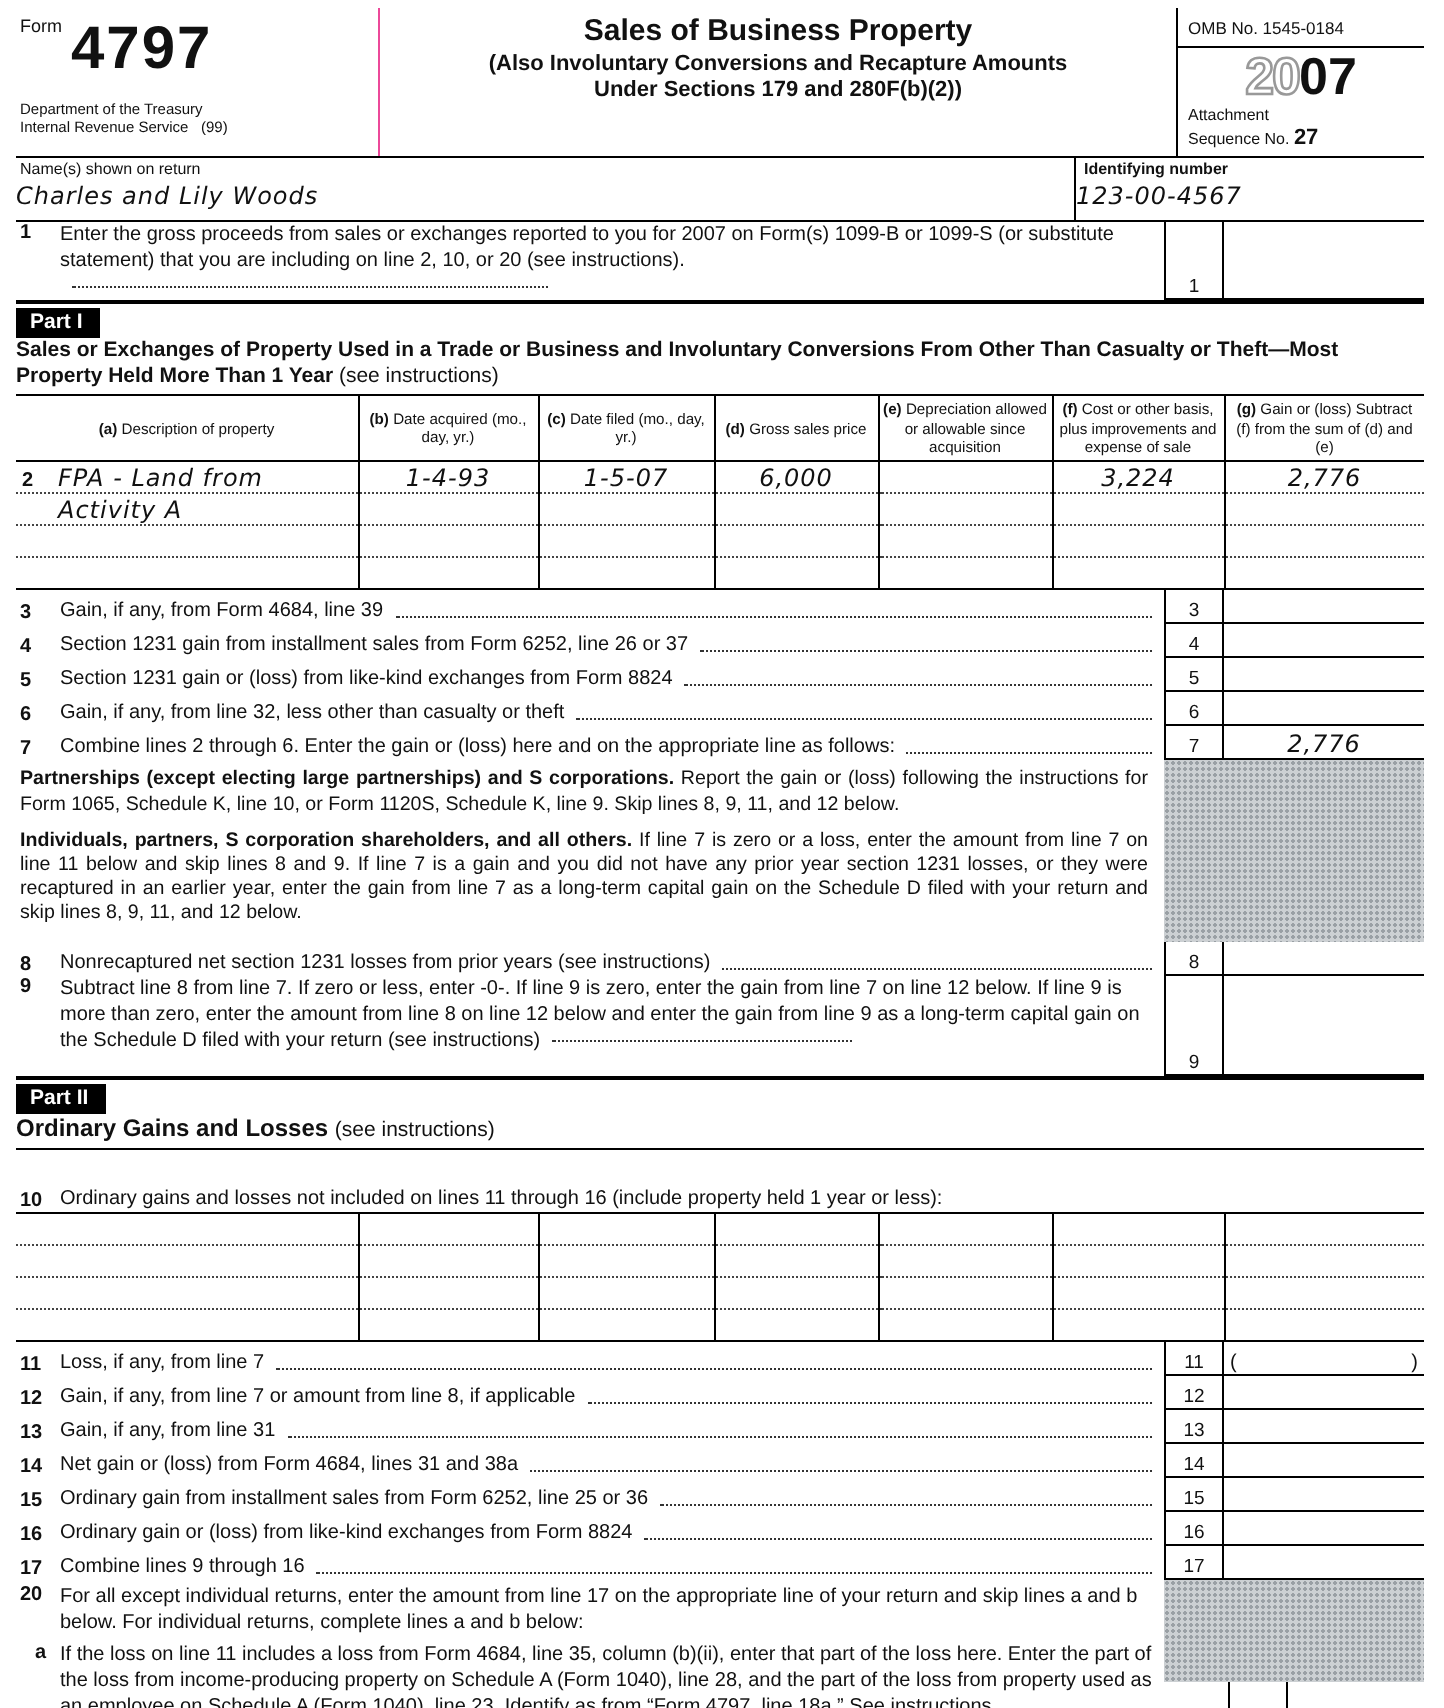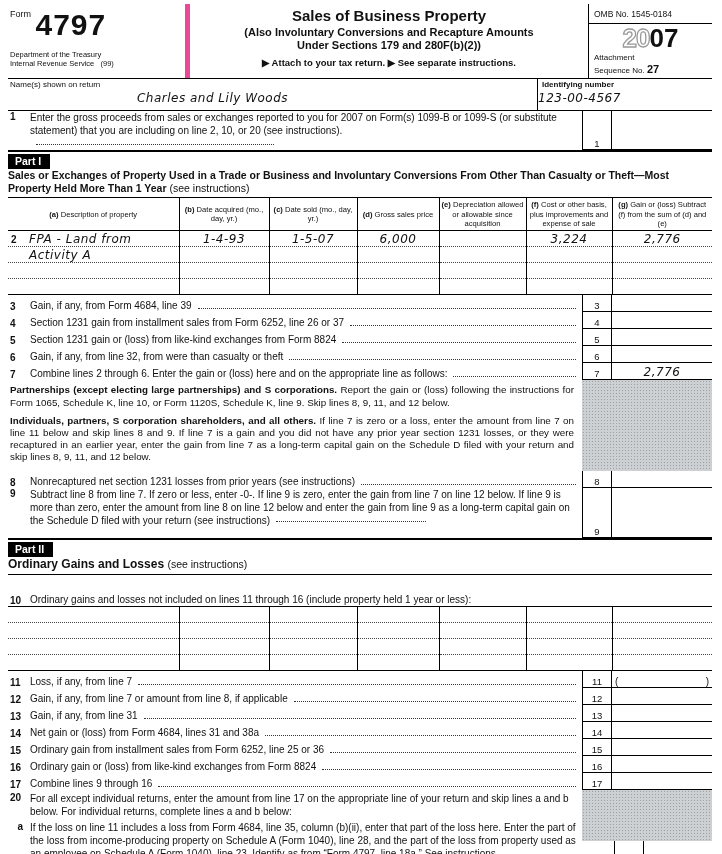--- a/index.html
+++ b/index.html
@@ -2,41 +2,41 @@
 <html><head>
 <meta charset="utf-8">
 <style>
   * { margin:0; padding:0; box-sizing:border-box; }
   html,body { background:#fff; }
   body { width:722px; height:854px; font-family:"Liberation Sans", sans-serif; color:#111; overflow:hidden; }
   .page { width:722px; height:854px; padding:4px 10px 0 8px; }
 
   
   .hdr { display:flex; border-bottom:1px solid #000; }
-  .hdr-left { width:182px; border-right:5px solid #ec4899; padding:4px 14px 1px 2px; }
+  .hdr-left { width:182px; border-right:1px solid #ec4899; padding:4px 14px 1px 2px; }
   .form-word { font-size:9px; vertical-align:18px; }
   .form-num-big { font-size:30px; font-weight:bold; letter-spacing:1px; }
   .dept { font-size:7.5px; margin-top:8px; line-height:1.2; }
   .hdr-center { flex:1; text-align:center; padding:3px 6px 2px 6px; }
   .main-title { font-size:15px; font-weight:bold; }
   .subtitle { font-size:11px; font-weight:bold; line-height:1.2; margin-top:2px; }
   .attach-line { font-size:9.5px; font-weight:bold; margin-top:5px; }
   .hdr-right { width:124px; border-left:1px solid #000; }
   .omb-box { border-bottom:1px solid #000; font-size:8.5px; padding:5px 3px 4px 5px; }
   .year { text-align:center; font-size:26px; font-weight:bold; line-height:1.0; padding-top:1px; }
   .year-outline { color:#fff; -webkit-text-stroke:1.3px #999; letter-spacing:-1px; }
   .attach-seq { font-size:8px; line-height:1.2; padding:2px 0 2px 5px; }
   .seq-no { font-size:11px; font-weight:bold; }
 
   
   .name-row { display:flex; border-bottom:1px solid #000; height:32px; }
   .name-cell { flex:1; padding:1px 2px; position:relative; }
   .tiny-label { font-size:8px; }
   .hand { font-family:"DejaVu Sans", sans-serif; font-style:italic; font-size:12px; letter-spacing:.5px; }
-  .name-value { position:absolute; left:0; right:120px; text-align:center; top:12px; }
+  .name-value { position:absolute; left:0; right:120px; top:12px; }
   .id-cell { width:175px; border-left:1px solid #000; padding:1px 4px; position:relative; }
   .id-value { position:absolute; left:0; right:0; text-align:left; top:12px; }
 
   
   .nrow { display:flex; align-items:stretch; }
   .tcol { flex:1; display:flex; align-items:flex-end; padding-left:2px; }
   .tcol-multi { flex:1; padding-left:2px; }
   .n { width:20px; font-weight:bold; font-size:10px; flex:none; }
   .t { font-size:10px; line-height:1.3; }
   .lead { flex:1; border-bottom:1.4px dotted #333; margin:0 6px 3px 6px; min-width:14px; }
@@ -89,24 +89,20 @@
         <span>Internal Revenue Service</span>&nbsp;&nbsp;
         <span>(99)</span>
       </div>
     </div>
     <div class="hdr-center">
       <div class="main-title">Sales of Business Property</div>
       <div class="subtitle">
         <span>(Also Involuntary Conversions and Recapture Amounts</span><br>
         <span>Under Sections 179 and 280F(b)(2))</span>
       </div>
-      <div class="attach-line">
-        <span>▶ Attach to your tax return.</span>
-        <span>▶ See separate instructions.</span>
-      </div>
     </div>
     <div class="hdr-right">
       <div class="omb-box">OMB No. 1545-0184</div>
       <div class="year">
         <span class="year-outline">20</span><span>07</span>
       </div>
       <div class="attach-seq">
         <span>Attachment</span><br>
         <span>Sequence No.</span>
         <span class="seq-no">27</span>
@@ -148,21 +144,21 @@
         <col style="width:88px">
         <col style="width:82px">
       <col style="width:87px">
         <col style="width:86px">
         <col style="width:100px">
     </colgroup>
     <thead>
       <tr>
         <th style="border-left:none;"><span class="ctag">(a)</span><span> Description of property</span></th>
         <th><span class="ctag">(b)</span><span> Date acquired (mo., day, yr.)</span></th>
-        <th><span class="ctag">(c)</span><span> Date sold (mo., day, yr.)</span></th>
+        <th><span class="ctag">(c)</span><span> Date filed (mo., day, yr.)</span></th>
         <th><span class="ctag">(d)</span><span> Gross sales price</span></th>
         <th><span class="ctag">(e)</span><span> Depreciation allowed or allowable since acquisition</span></th>
         <th><span class="ctag">(f)</span><span> Cost or other basis, plus improvements and expense of sale</span></th>
         <th style="border-right:none;"><span class="ctag">(g)</span><span> Gain or (loss) Subtract (f) from the sum of (d) and (e)</span></th>
       </tr>
     </thead>
     <tbody>
       <tr>
         <td class="dcell" style="border-left:none;"><span class="rownum">2</span><span class="hand">FPA - Land from</span></td>
         <td><span class="hand">1-4-93</span></td>
@@ -231,21 +227,21 @@
         <span class="lead"></span>
       </div>
     <div class="bx">5</div>
     <div class="amt">
         <span class="hand"></span>
       </div>
   </div>
   <div class="nrow srow">
     <div class="tcol">
         <span class="n">6</span>
-        <span class="t">Gain, if any, from line 32, from were than casualty or theft</span>
+        <span class="t">Gain, if any, from line 32, less other than casualty or theft</span>
         <span class="lead"></span>
       </div>
     <div class="bx">6</div>
     <div class="amt">
         <span class="hand"></span>
       </div>
   </div>
   <div class="nrow srow">
     <div class="tcol">
         <span class="n">7</span>

